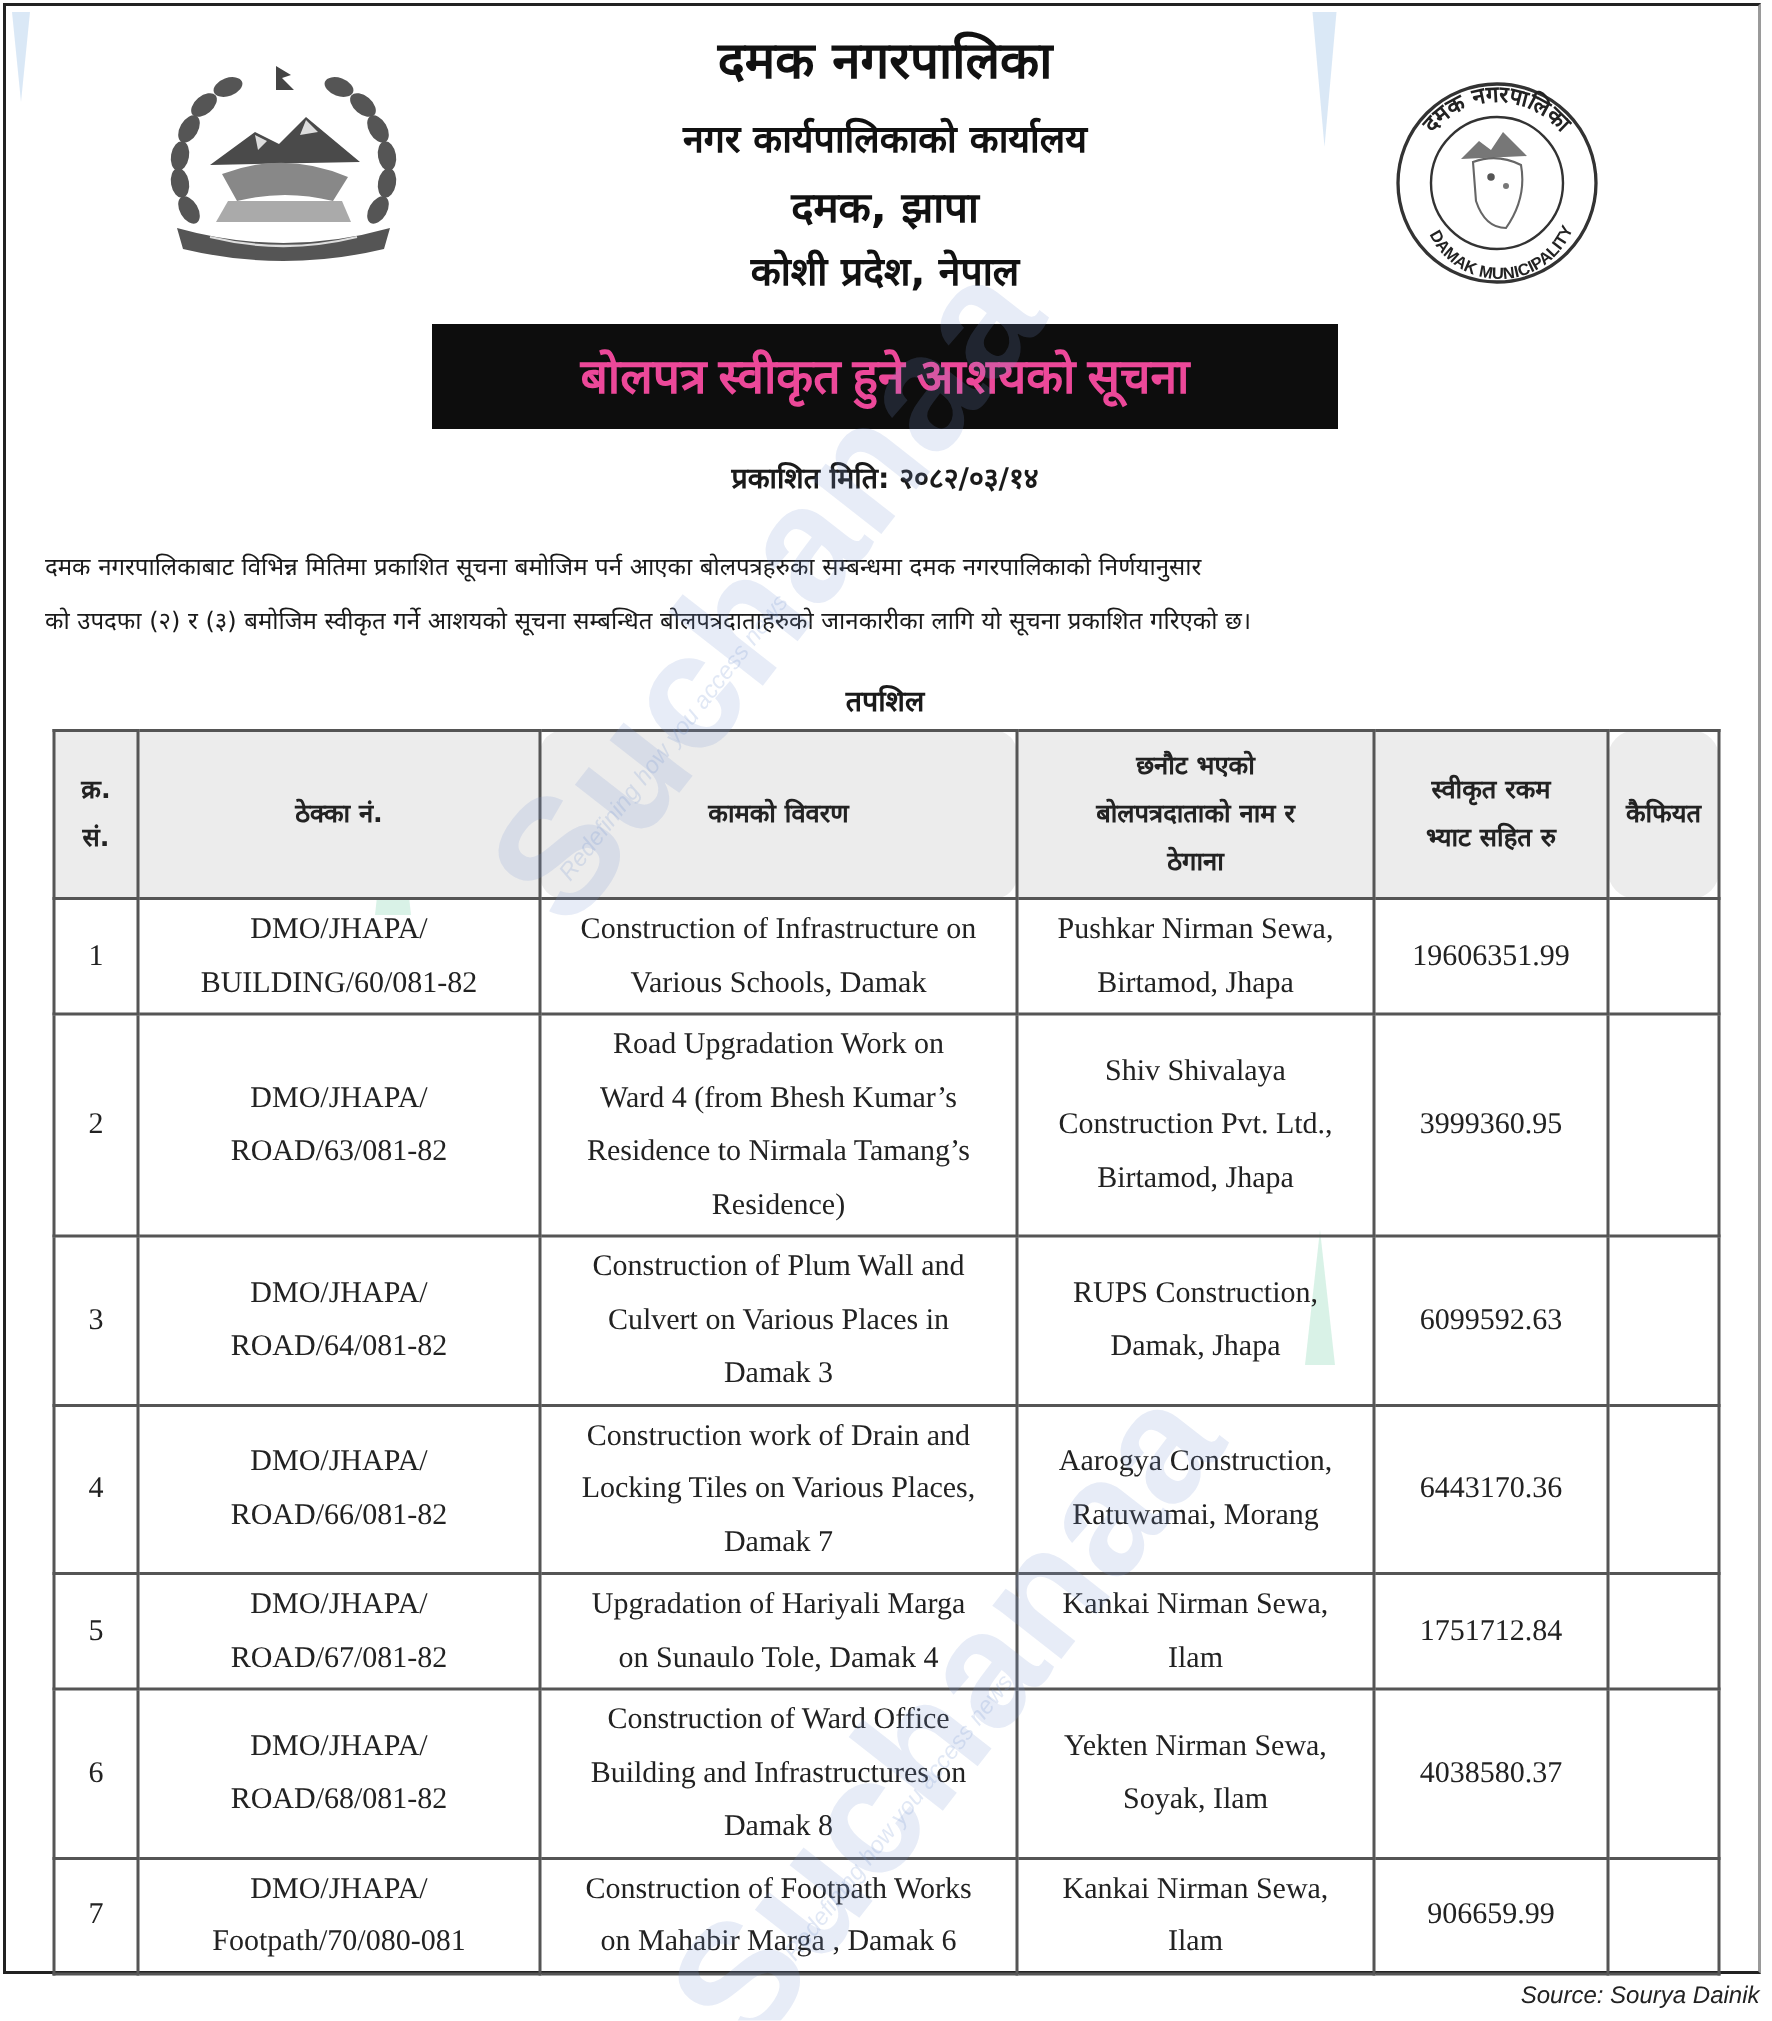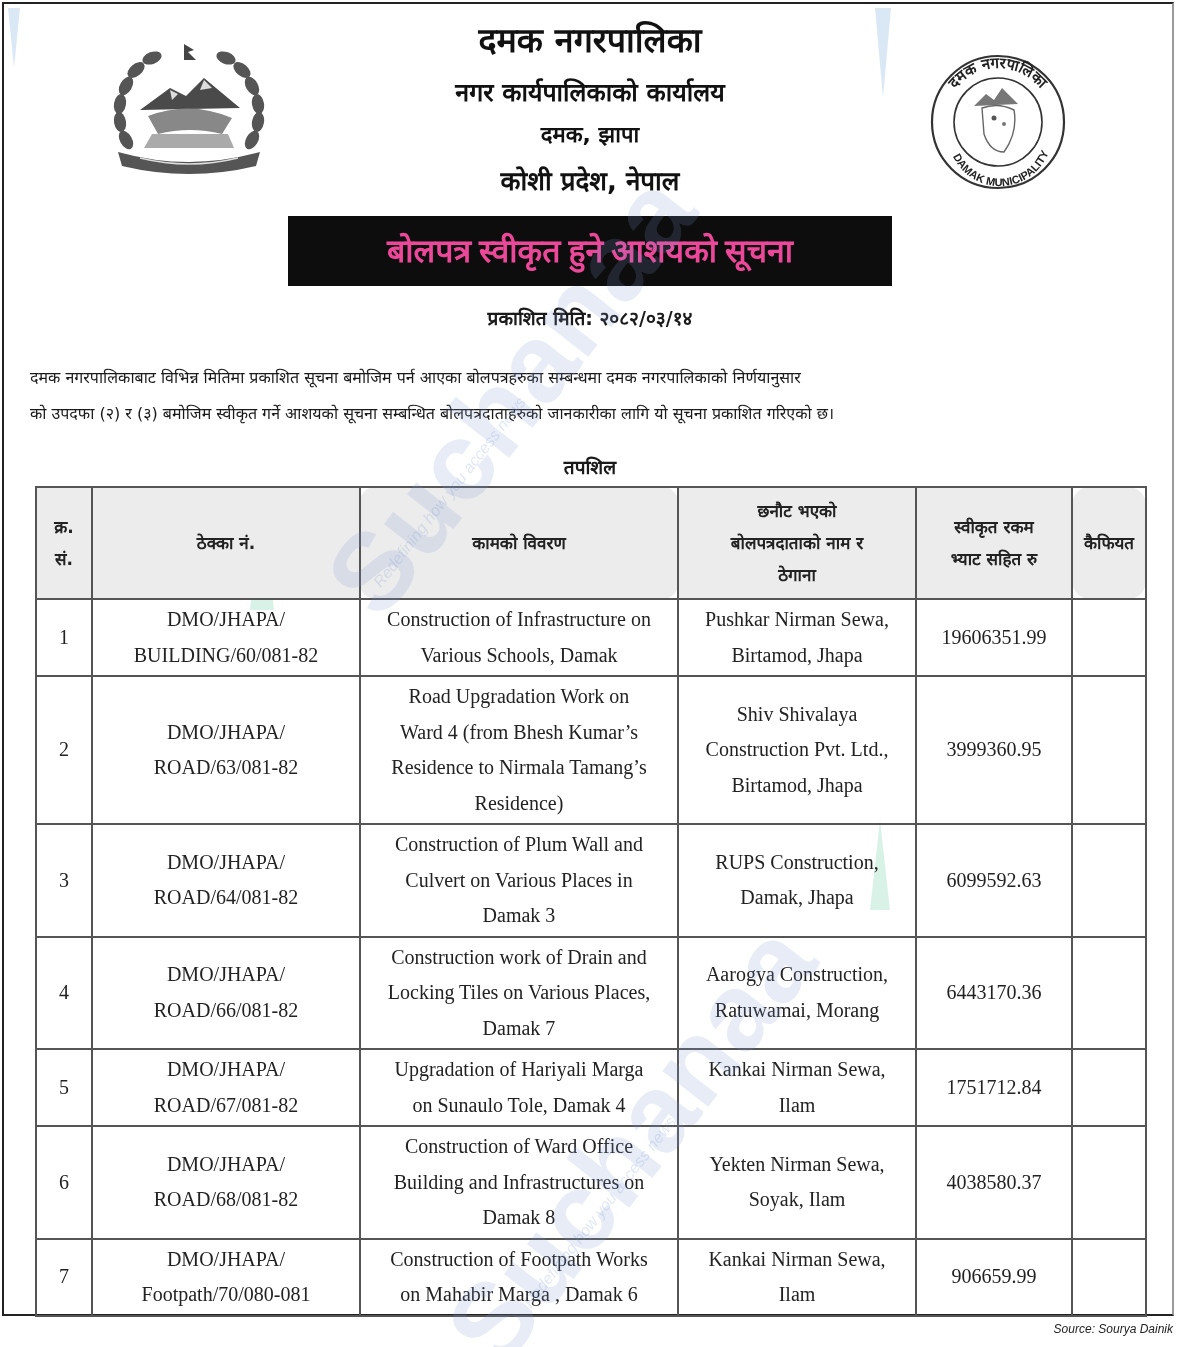--- a/index.html
+++ b/index.html
@@ -82,21 +82,21 @@
     .head-text {
       position: absolute;
       left: 300px;
       width: 580px;
       text-align: center;
       font-family: "DejaVu Sans", sans-serif;
       color: #111;
     }
     .h1 { top: 16px; font-size: 34px; font-weight: bold; }
     .h2 { top: 74px; font-size: 25px; font-weight: bold; }
-    .h3 { top: 118px; font-size: 22px; font-weight: bold; }
+    .h3 { top: 118px; font-size: 28px; font-weight: bold; }
     .h4 { top: 162px; font-size: 26px; font-weight: bold; }
 
     .banner {
       position: absolute;
       left: 288px;
       top: 216px;
       width: 604px;
       height: 70px;
       background: #0d0d0d;
       color: #ec4899;
@@ -182,21 +182,21 @@
     tr.r6 td { height: 106px; }
     tr.r7 td { height: 70px; }
     .cell-line { display: block; }
 
     .source {
       position: absolute;
       right: 8px;
       top: 1322px;
       font-family: "Liberation Sans", sans-serif;
       font-style: italic;
-      font-size: 12px;
+      font-size: 16px;
       color: #222;
     }
   </style>
 </head>
 <body>
 
 <div class="frame"></div>
 
 <div class="spike spike-1"></div>
 <div class="spike spike-2"></div>

